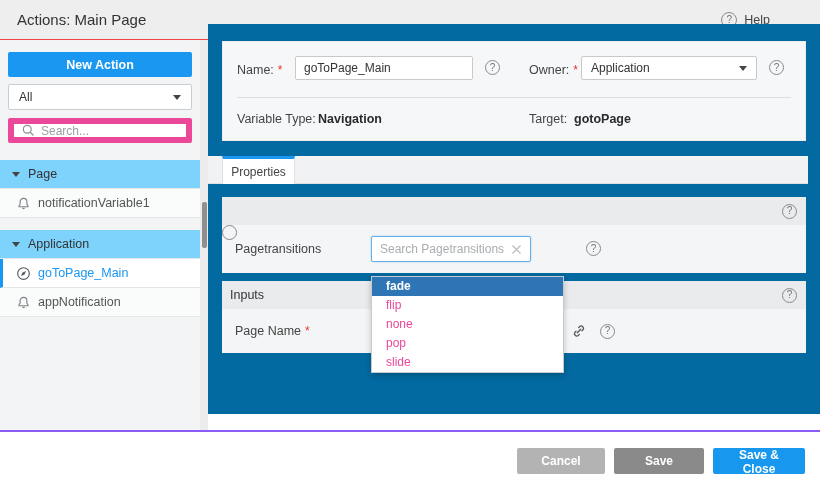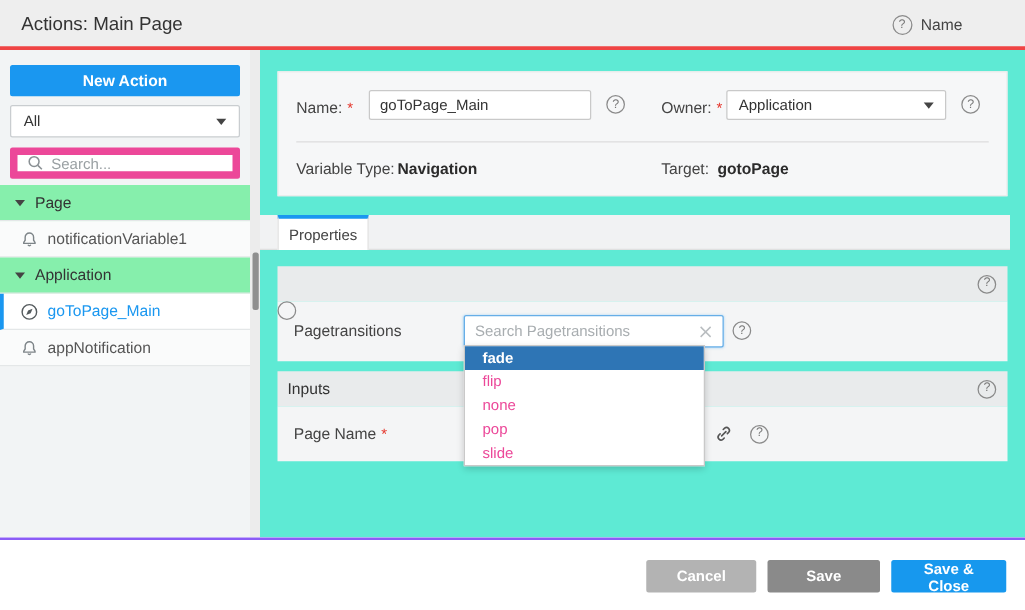--- a/index.html
+++ b/index.html
@@ -1,21 +1,21 @@
 <!DOCTYPE html>
 <html><head>
 <meta charset="utf-8">
 <style>
   * { margin:0; padding:0; box-sizing:border-box; }
   html,body { background:#fff; }
   body { font-family:"Liberation Sans", sans-serif; color:#333; }
   .page { position:relative; width:820px; height:488px; background:#fff; overflow:hidden; }
 
   
-  .topbar { position:absolute; top:0; left:0; right:0; height:40px; background:#eeeeee; border-bottom:3px solid #ef4444; }
+  .topbar { position:absolute; top:0; left:0; right:0; height:40px; background:#eeeeee; border-bottom:1px solid #ef4444; }
   .topbar .title { position:absolute; left:17px; top:0; line-height:40px; font-size:15px; color:#333; }
   .topbar .help { position:absolute; right:50px; top:0; height:40px; display:flex; align-items:center; gap:7px; cursor:pointer; }
   .topbar .help .help-circle { width:16px; height:16px; }
   .topbar .help span.lbl { font-size:12.5px; color:#444; }
 
   .help-circle { display:inline-flex; width:15px; height:15px; border:1px solid #8a8a8a; border-radius:50%;
                  align-items:center; justify-content:center; font-size:10px; color:#777; line-height:1; flex:0 0 auto; }
 
   
   .sidebar { position:absolute; left:0; top:40px; width:200px; height:390px; background:#f2f4f5; }
@@ -25,34 +25,34 @@
              border:1px solid #c9cdd0; border-radius:2px; display:flex; align-items:center; padding:0 10px; cursor:pointer; }
   .filter-select .val { font-size:12px; color:#333; flex:1; }
   .tri-down { width:0; height:0; border-left:4px solid transparent; border-right:4px solid transparent; border-top:5px solid #444; }
   .search-box { position:absolute; left:8px; top:78px; width:184px; height:25px; background:#fff;
              border:6px solid #ec4899; border-radius:2px; display:flex; align-items:center; padding:0 7px; gap:5px; }
   .search-box input { border:none; outline:none; flex:1; font-size:12px; font-family:inherit; color:#333; background:transparent; min-width:0; }
   .search-box input::placeholder { color:#9aa0a3; }
 
   .tree { position:absolute; left:0; top:108px; right:0; }
   .trow { height:29px; display:flex; align-items:center; border-bottom:1px solid #e4e7e8; cursor:pointer; }
-  .trow.group { background:#86efac; padding-left:12px; gap:8px; }
+  .trow.group { background:#7dd3fc; padding-left:12px; gap:8px;margin-top:12px; }
   .trow.group .glabel { font-size:12.5px; color:#333; }
   .trow.item { background:#fafbfb; padding-left:16px; gap:7px; }
   .trow.item .ilabel { font-size:12.5px; color:#555; }
   .trow.item.selected { background:#fff; border-left:3px solid #1a97f0; padding-left:13px; }
   .trow.item.selected .ilabel { color:#1a97f0; }
   .ticon { width:15px; height:15px; flex:0 0 auto; }
 
   
   .vscroll { position:absolute; left:200px; top:40px; width:8px; height:390px; background:#ececec; }
   .vscroll .thumb { position:absolute; left:2px; top:162px; width:5px; height:46px; background:#8f8f8f; border-radius:2px; cursor:grab; }
 
   
-  .main { position:absolute; left:208px; top:40px; right:0; height:390px; background:#5eead4;padding-left:42px; }
+  .main { position:absolute; left:208px; top:24px; right:0; height:390px; background:#0369a1;padding-left:42px; }
 
   .form-panel { position:absolute; left:14px; top:17px; width:584px; height:100px; background:#f6f7f8; border:1px solid #ececec; }
   .fp-label { position:absolute; font-size:12.5px; color:#444; }
   .req { color:#e5352b; margin-left:4px; font-size:12px; }
   .text-input { position:absolute; height:24px; border:1px solid #c9c9c9; border-radius:2px; background:#fff;
                 font-size:12px; color:#333; padding:0 8px; font-family:inherit; outline:none; }
   .sel { position:absolute; height:24px; border:1px solid #c9c9c9; border-radius:2px; background:#fff;
          display:flex; align-items:center; padding:0 9px; cursor:pointer; }
   .sel .val { flex:1; font-size:12px; color:#333; }
   .fp-divider { position:absolute; left:14px; right:14px; top:55px; border-top:1px solid #ddd; }
@@ -66,21 +66,21 @@
   .section { position:absolute; left:14px; width:584px; }
   .sec-behavior { top:173px; }
   .sec-inputs { top:257px; }
   .sec-head { height:28px; background:#e9ebec; display:flex; align-items:center; padding:0 9px 0 8px; }
   .sec-head .sec-title { flex:1; font-size:12.5px; color:#333; }
   .sec-body { background:#f4f5f6; position:relative; }
   .sec-behavior .sec-body { height:48px; }
   .sec-inputs .sec-body { height:44px; }
   .sec-label { position:absolute; left:13px; top:50%; transform:translateY(-50%); font-size:12.5px; color:#444; }
 
-  .pt-search { position:absolute; left:149px; top:11px; width:208px; height:26px; background:#fff;
+  .pt-search { position:absolute; left:149px; top:11px; width:160px; height:26px; background:#fff;
                border:1px solid #67aee7; border-radius:2px; box-shadow:0 0 2px rgba(26,151,240,.35);
                display:flex; align-items:center; padding:0 8px; }
   .pt-search input { border:none; outline:none; flex:1; font-size:12px; font-family:inherit; color:#333; background:transparent; min-width:0; }
   .pt-search input::placeholder { color:#a8adb0; }
   .pt-help { position:absolute; left:364px; top:16px; }
   .beh-row-help { margin-left:auto; }
   .in-icons { position:absolute; left:349px; top:50%; transform:translateY(-50%); display:flex; align-items:center; gap:13px; }
 
   
   .dropdown { position:absolute; left:371px; top:276px; width:193px; background:#fff; border:1px solid #c9c9c9;
@@ -101,21 +101,21 @@
 <body>
 
 <div class="page">
 
   <div class="topbar">
     <div class="title">Actions: Main Page</div>
     <div class="help">
       <span class="help-circle">
           <span>?</span>
         </span>
-      <span class="lbl">Name</span>
+      <span class="lbl">Help</span>
     </div>
   </div>
 
   <div class="sidebar">
     <button class="btn-new">New Action</button>
 
     <div class="filter-select">
       <span class="val">All</span>
       <span class="tri-down"></span>
     </div>

